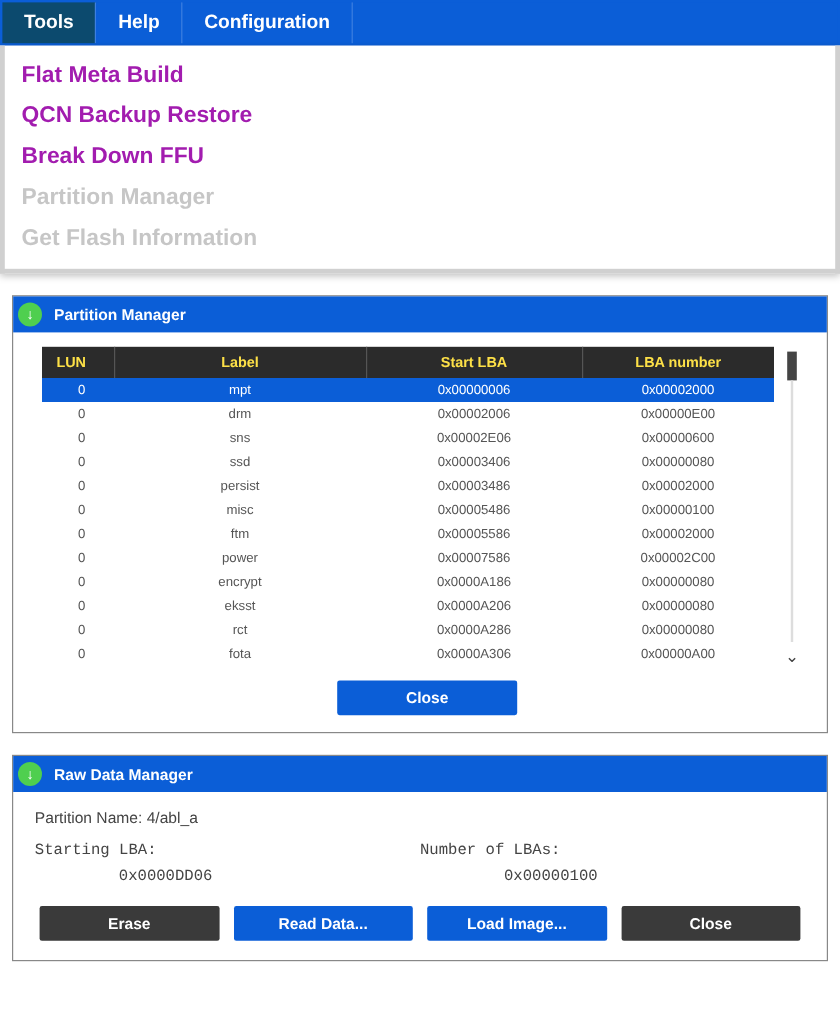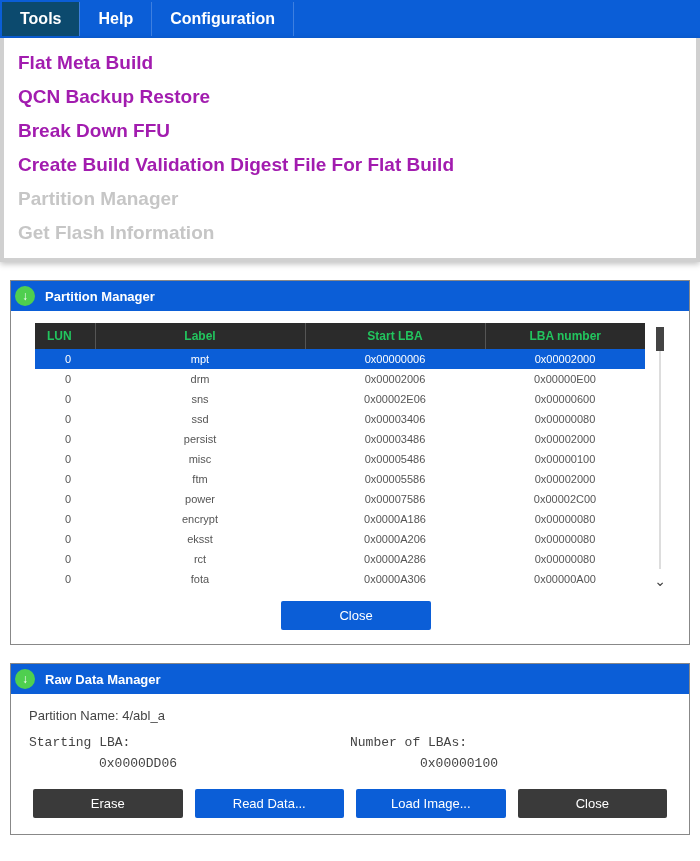--- a/index.html
+++ b/index.html
@@ -86,21 +86,21 @@
     position: relative;
     display: flex;
   }
   .ptable {
     border-collapse: collapse;
     width: 610px;
     font-size: 12px;
   }
   .ptable thead th {
     background: #2b2b2b;
-    color: #22c55e;
+    color: #fde047;
     font-weight: bold;
     padding: 6px 8px;
     text-align: center;
     border-right: 1px solid #555;
   }
   .ptable thead th:last-child { border-right: none; }
   .ptable tbody td {
     padding: 4px 8px;
     text-align: center;
     color: #555;
@@ -134,21 +134,21 @@
   }
   .scroll-down {
     font-size: 14px; color: #444;
     margin-top: 4px;
   }
 
   .btn {
     background: #0b5ed7;
     color: #fff;
     border: none;
-    font-weight: normal;
+    font-weight: bold;
     padding: 7px 16px;
     width: 150px;
     font-size: 13px;
     cursor: pointer;
     border-radius: 2px;
   }
   .btn.dark { background: #3a3a3a; }
   .btn-row {
     display: flex;
     justify-content: center;
@@ -189,21 +189,20 @@
   <div class="menu-item">Tools</div>
   <div class="menu-item">Help</div>
   <div class="menu-item">Configuration</div>
   <div class="menu-spacer"></div>
 </div>
 
 <div class="dropdown">
   <div class="dd-item">Flat Meta Build</div>
   <div class="dd-item">QCN Backup Restore</div>
   <div class="dd-item">Break Down FFU</div>
-  <div class="dd-item">Create Build Validation Digest File For Flat Build</div>
   <div class="dd-item disabled">Partition Manager</div>
   <div class="dd-item disabled">Get Flash Information</div>
 </div>
 
 <div class="panel">
   <div class="panel-header">
     <span class="circle-icon">↓</span>
     <span>Partition Manager</span>
   </div>
   <div class="panel-body">

